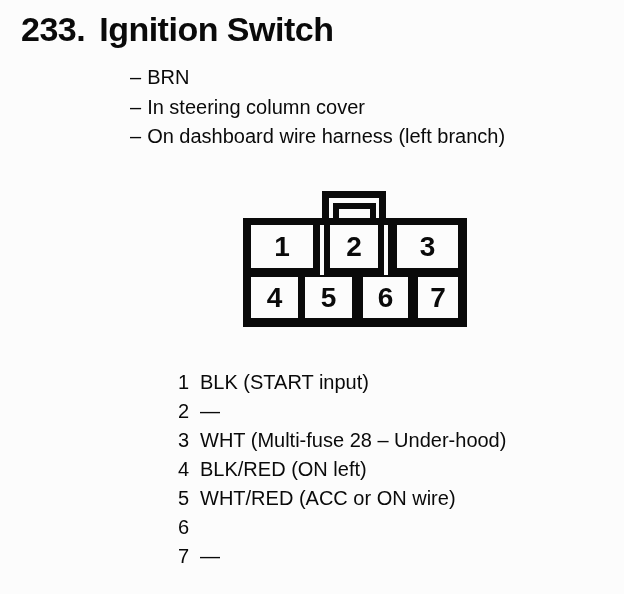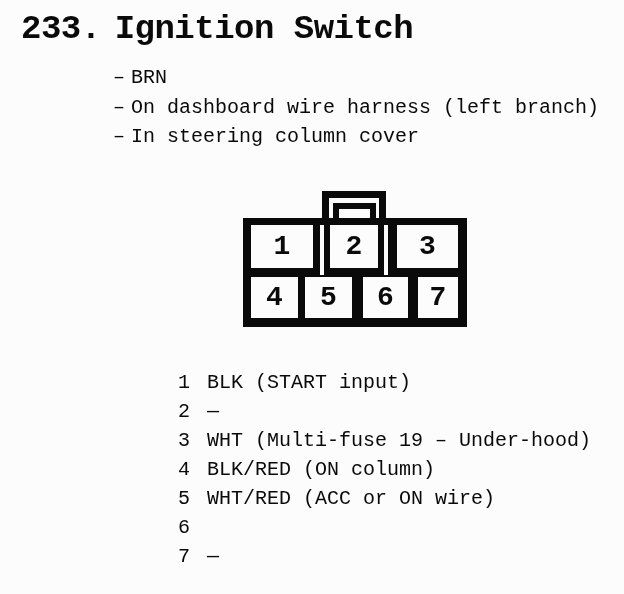--- a/index.html
+++ b/index.html
@@ -5,42 +5,42 @@
   html, body {
     margin: 0;
     padding: 0;
   }
   .page {
     position: relative;
     width: 624px;
     height: 594px;
     background: #fcfcfc;
     color: #0a0a0a;
-    font-family: Liberation Mono, monospace;
+    font-family: Liberation Sans, sans-serif;
     overflow: hidden;
   }
 
   
   .title-row {
     position: absolute;
     left: 21px;
     top: 10px;
     font-size: 34px;
     font-weight: 700;
     letter-spacing: -0.5px;
     white-space: nowrap;
   }
   .title-row .section-number {
     margin-right: 14px;
   }
 
   
   .details {
     position: absolute;
-    left: 113px;
+    left: 130px;
     top: 63px;
     font-size: 20px;
     line-height: 29.5px;
     white-space: nowrap;
   }
   .detail-line .dash {
     margin-right: 6px;
   }
 
   
@@ -117,37 +117,36 @@
     white-space: nowrap;
   }
   .pin-row {
     display: flex;
   }
   .pin-num {
     width: 22px;
     flex: 0 0 22px;
   }
   .pin-desc {
-    margin-left: 7px;
     text-align: center;
   }
 </style>
 </head>
 <body>
 
 <div class="page">
 
   <div class="title-row">
     <span class="section-number">233.</span><span>Ignition Switch</span>
   </div>
 
   <div class="details">
     <div class="detail-line"><span class="dash">–</span><span>BRN</span></div>
+    <div class="detail-line"><span class="dash">–</span><span>In steering column cover</span></div>
     <div class="detail-line"><span class="dash">–</span><span>On dashboard wire harness (left branch)</span></div>
-    <div class="detail-line"><span class="dash">–</span><span>In steering column cover</span></div>
   </div>
 
   <div class="connector">
     <div class="latch-outer"></div>
     <div class="latch-inner"></div>
     <div class="conn-body">
       <div class="cell r1 p1">1</div>
       <div class="stripe left"></div>
       <div class="cell r1 p2">2</div>
       <div class="stripe right"></div>
@@ -163,25 +162,25 @@
     <div class="pin-row">
       <span class="pin-num">1</span>
       <span class="pin-desc">BLK (START input)</span>
     </div>
     <div class="pin-row">
       <span class="pin-num">2</span>
       <span class="pin-desc">—</span>
     </div>
     <div class="pin-row">
       <span class="pin-num">3</span>
-      <span class="pin-desc">WHT (Multi-fuse 19 – Under-hood)</span>
+      <span class="pin-desc">WHT (Multi-fuse 28 – Under-hood)</span>
     </div>
     <div class="pin-row">
       <span class="pin-num">4</span>
-      <span class="pin-desc">BLK/RED (ON column)</span>
+      <span class="pin-desc">BLK/RED (ON left)</span>
     </div>
     <div class="pin-row">
       <span class="pin-num">5</span>
       <span class="pin-desc">WHT/RED (ACC or ON wire)</span>
     </div>
     <div class="pin-row">
       <span class="pin-num">6</span>
     </div>
     <div class="pin-row">
       <span class="pin-num">7</span>

